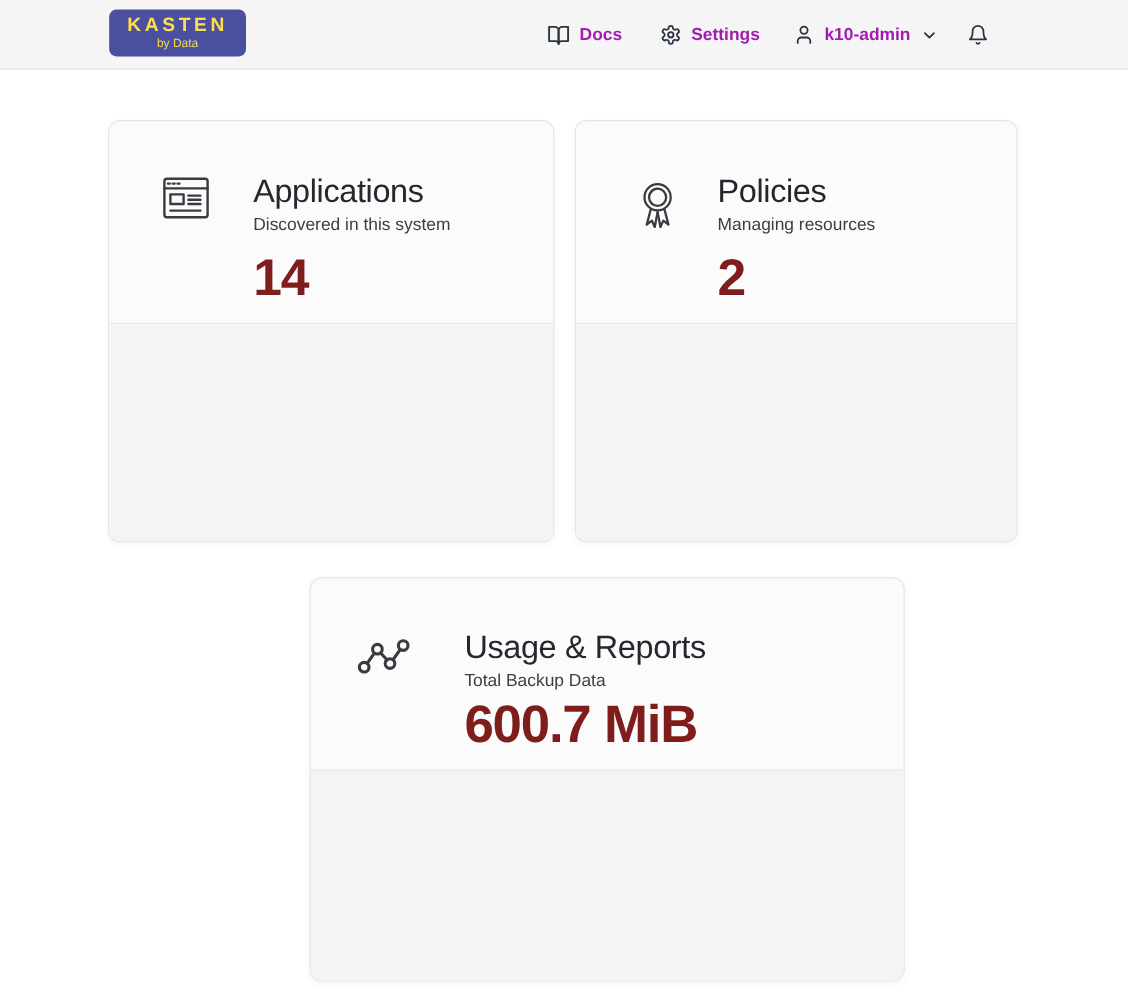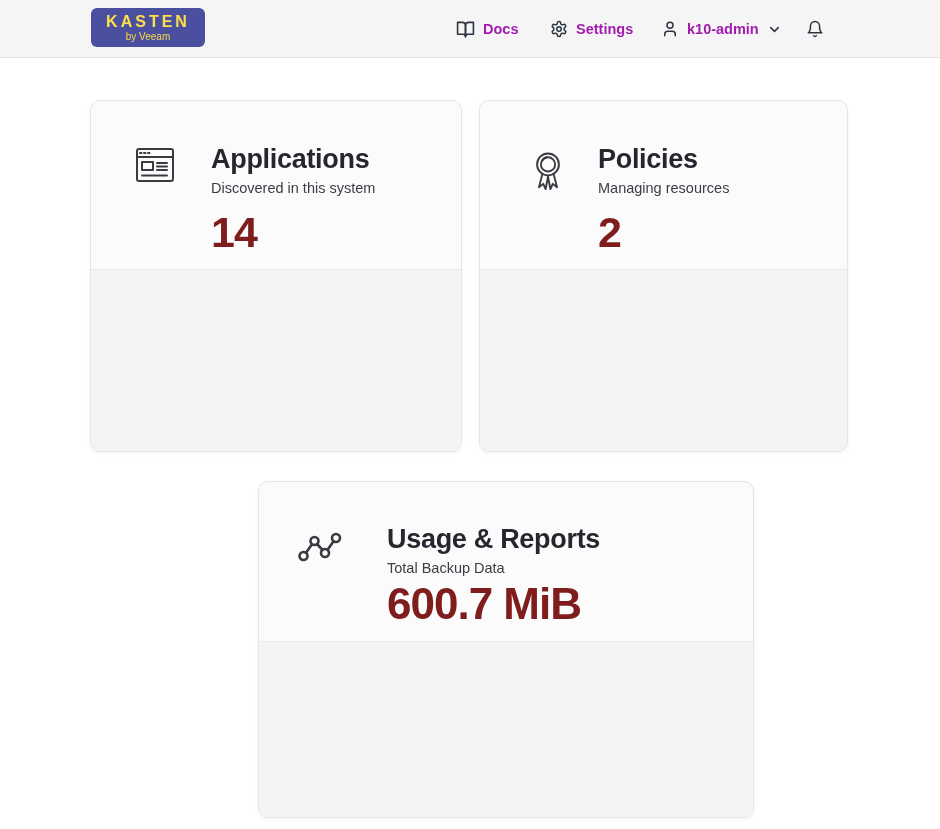--- a/index.html
+++ b/index.html
@@ -33,32 +33,32 @@
   .nav-settings{left:550px;text-align:center;}
   .nav-user{left:661px;}
   .nav-bell{left:806px;}
   
   .card{position:absolute;background:#fbfbfc;border:1px solid #e5e5e8;border-radius:10px;
     box-shadow:0 2px 5px rgba(0,0,0,0.04);overflow:hidden;}
   #applications-card{left:90px;top:100px;width:372px;height:352px;}
   #policies-card{left:479px;top:100px;width:369px;height:352px;}
   #usage-card{left:258px;top:481px;width:496px;height:337px;}
   .card-icon{position:absolute;color:#3a3a40;}
-  .card-title{position:absolute;font-size:27px;font-weight:700;color:#26262e;letter-spacing:-0.3px;line-height:1;}
+  .card-title{position:absolute;font-size:27px;font-weight:400;color:#26262e;letter-spacing:-0.3px;line-height:1;}
   .card-subtitle{position:absolute;font-size:14.5px;color:#3c3c44;line-height:1;}
   .card-number{position:absolute;font-size:43px;font-weight:800;color:#7f1d1d;line-height:1;letter-spacing:-1px;}
   .card-bottom{position:absolute;left:0;right:0;bottom:0;background:#f4f4f6;border-top:1px solid #ebebee;}
 </style>
 </head>
 <body>
 
 <div class="header">
   <div class="logo">
     <div class="logo-title">KASTEN</div>
-    <div class="logo-sub">by Veeam</div>
+    <div class="logo-sub">by Data</div>
   </div>
 
   <div class="nav-item nav-docs">
     <span>
       <svg width="19" height="19" viewBox="0 0 24 24" fill="none" stroke="#2b3440" stroke-width="2" stroke-linecap="round" stroke-linejoin="round">
           <path d="M2 3h6a4 4 0 0 1 4 4v14a3 3 0 0 0-3-3H2z"></path>
           <path d="M22 3h-6a4 4 0 0 0-4 4v14a3 3 0 0 1 3-3h7z"></path>
         </svg>
     </span>
     <span>Docs</span>

